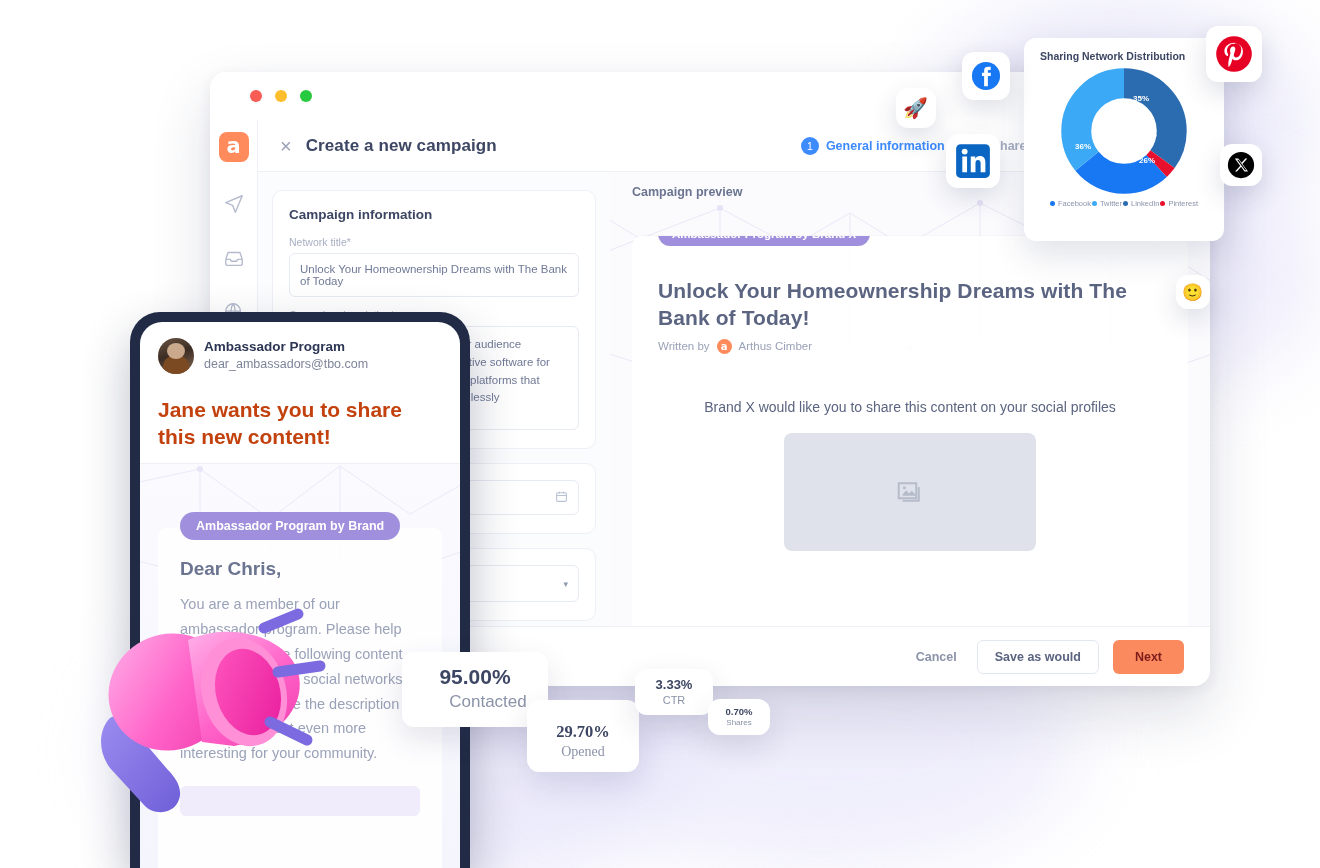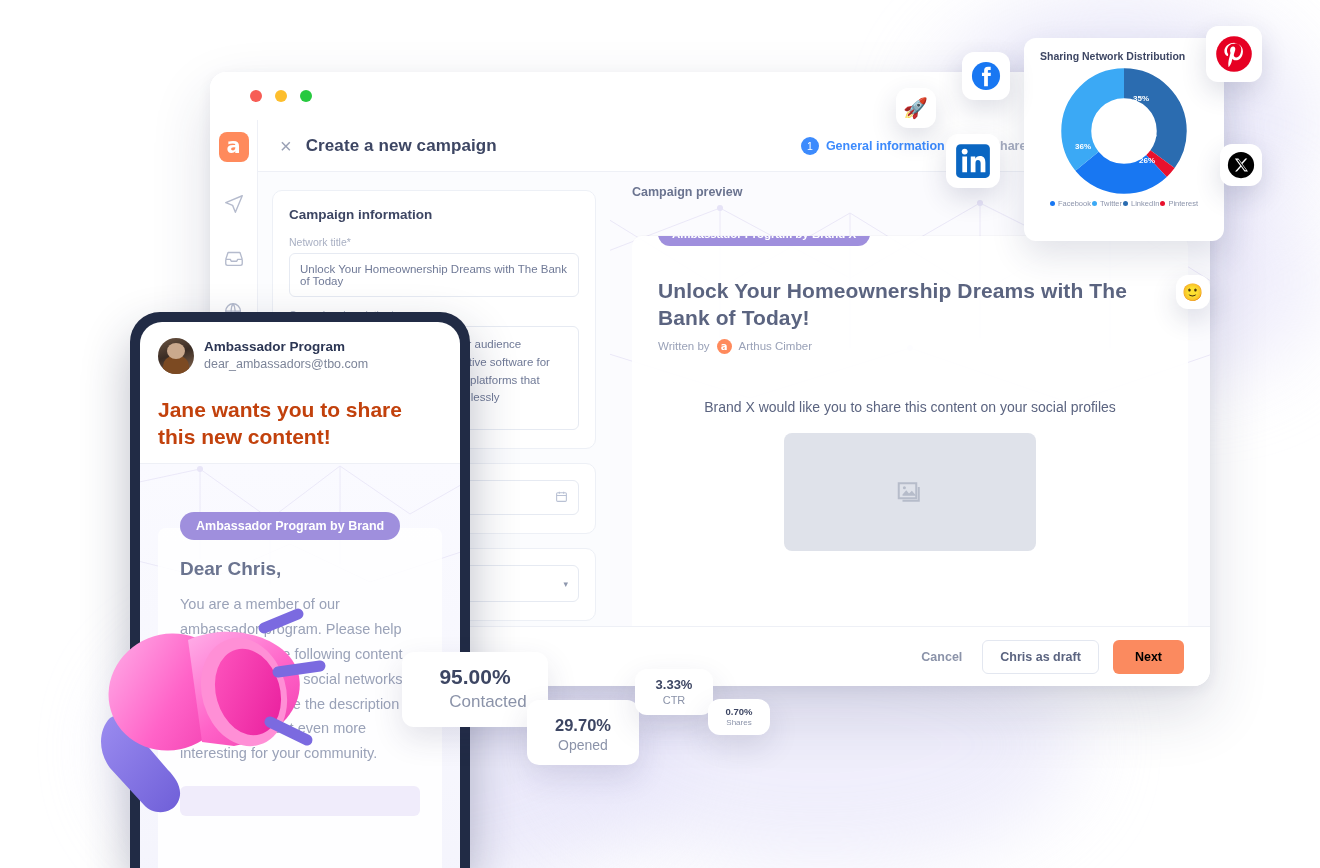--- a/index.html
+++ b/index.html
@@ -94,21 +94,21 @@
   .imgph { width: 252px; height: 118px; margin: 18px auto 0; background: #dfe2ea; border-radius: 8px;
            display: flex; align-items: center; justify-content: center; }
   .imgph svg { width: 30px; height: 30px; fill: #b6bcca; }
 
   
   .footer { height: 60px; border-top: 1px solid #eef0f6; background: #fff; display: flex;
             align-items: center; justify-content: flex-end; gap: 14px; padding-right: 26px; }
   .btn { font-size: 12.5px; font-family: "Liberation Sans", sans-serif; cursor: pointer; border-radius: 6px; }
   .btn.link { background: none; border: none; color: #8b93a9; padding: 8px 6px; font-weight: 600; }
   .btn.ghost { background: #fff; border: 1px solid #e3e7f0; color: #5b6480; padding: 9px 17px; font-weight: 700; }
-  .btn.primary { background: #fb8a5f; border: none; color: #000000; padding: 10px 22px; font-weight: 700; }
+  .btn.primary { background: #fb8a5f; border: none; color: #7f1d1d; padding: 10px 22px; font-weight: 700; }
 
   
   .chartcard { position: absolute; left: 1024px; top: 38px; width: 200px; height: 203px;
                background: #fff; border-radius: 12px; box-shadow: 0 14px 34px rgba(45,50,95,.14);
                padding: 12px 10px 8px; z-index: 30; }
   .charttitle { font-size: 10.5px; font-weight: 700; color: #3d4663; margin-left: 6px; }
   .donutwrap { position: relative; width: 126px; height: 126px; margin: 6px auto 0; }
   .donutwrap svg { width: 126px; height: 126px; transform: rotate(-90deg); }
   .dlabel { position: absolute; font-size: 8px; font-weight: 700; color: #fff; }
   .legend { display: flex; justify-content: center; gap: 1px; margin-top: 5px; }
@@ -158,21 +158,21 @@
   
   .megaphone { position: absolute; left: 92px; top: 600px; width: 240px; height: 215px; z-index: 60; }
 
   
   .stat { position: absolute; background: #fff; border-radius: 12px;
           box-shadow: 0 12px 30px rgba(45,50,95,.13); text-align: center; z-index: 55; }
   .statval { font-weight: 700; color: #3d4663; }
   .statlbl { color: #8b93a9; }
   .stat.s1 { left: 402px; top: 652px; width: 146px; padding: 13px 0 15px; }
   .stat.s1 .statval { font-size: 21px; } .stat.s1 .statlbl { font-size: 17px; margin-top: 3px; padding-left: 26px; }
-  .stat.s2 { left: 527px; top: 700px; width: 112px; padding: 16px 0 12px; }
+  .stat.s2 { left: 527px; top: 700px; width: 112px; padding: 22px 0 12px; font-family: Liberation Serif, serif; }
   .stat.s2 .statval { font-size: 16.5px; } .stat.s2 .statlbl { font-size: 14px; margin-top: 2px; }
   .stat.s3 { left: 635px; top: 669px; width: 78px; padding: 8px 0 9px; }
   .stat.s3 .statval { font-size: 13px; } .stat.s3 .statlbl { font-size: 11px; margin-top: 2px; }
   .stat.s4 { left: 708px; top: 699px; width: 62px; padding: 7px 0 8px; }
   .stat.s4 .statval { font-size: 9.5px; } .stat.s4 .statlbl { font-size: 8px; margin-top: 1px; }
 </style>
 </head>
 <body>
 
 <div id="stage">
@@ -307,21 +307,21 @@
                     <path d="M6 19h13V8" fill="none" stroke="#b6bcca" stroke-width="1.6"></path>
                   </svg>
               </div>
             </div>
           </div>
 
         </div>
 
         <div class="footer">
           <button class="btn link">Cancel</button>
-          <button class="btn ghost">Chris as draft</button>
+          <button class="btn ghost">Save as would</button>
           <button class="btn primary">Next</button>
         </div>
 
       </div>
     </div>
   </div>
 
   <div class="chartcard">
     <div class="charttitle">Sharing Network Distribution</div>
     <div class="donutwrap">

